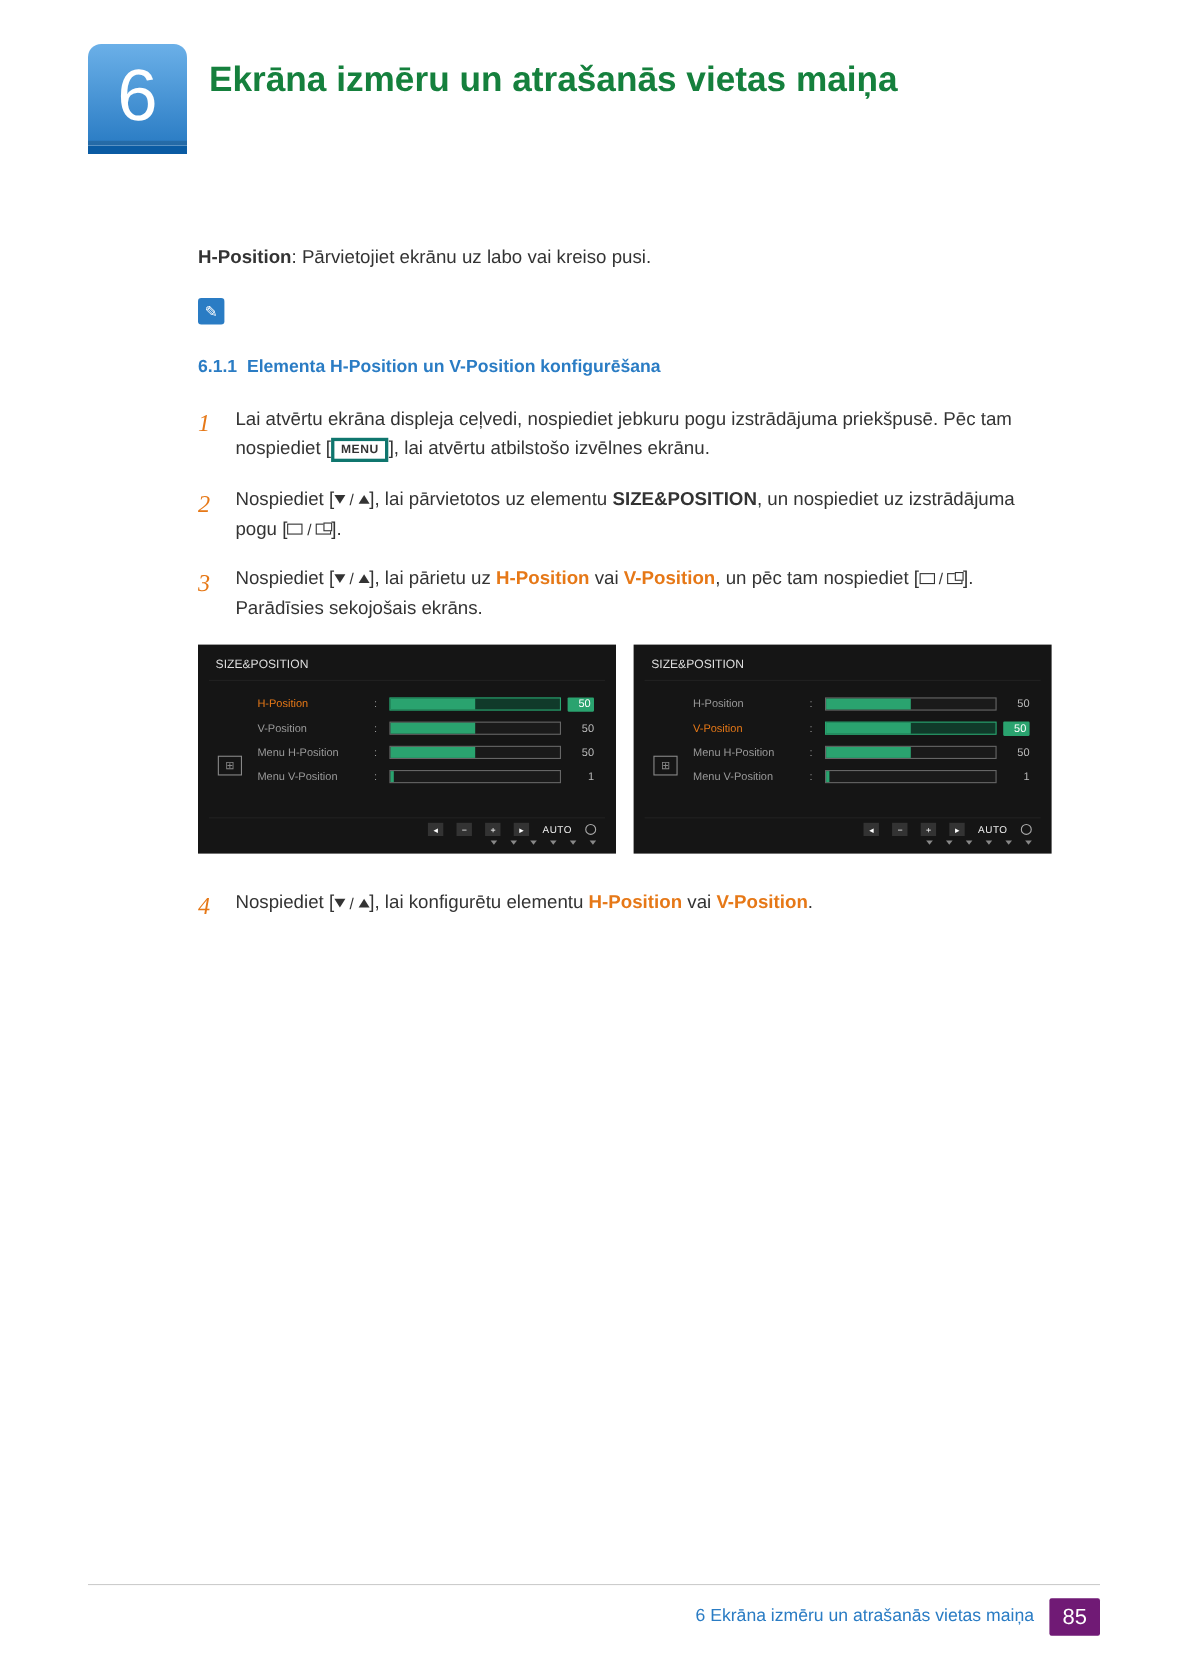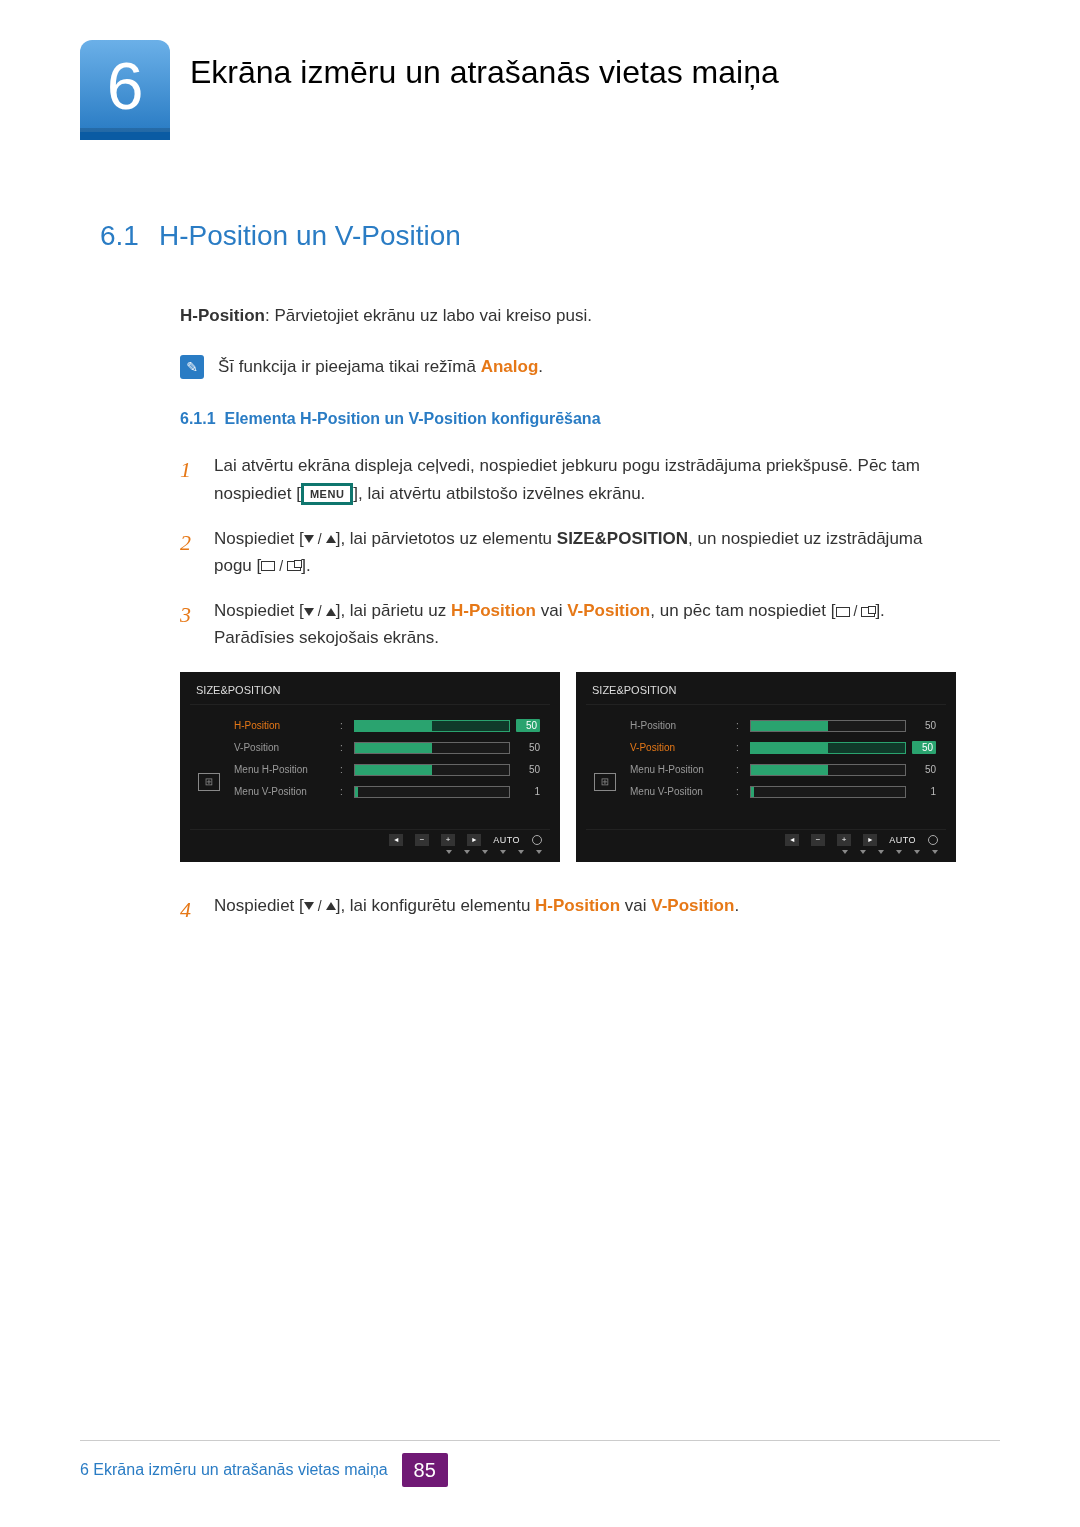--- a/index.html
+++ b/index.html
@@ -29,23 +29,23 @@
     color: #fff;
     font-size: 66px;
     font-weight: 300;
     display: flex;
     align-items: center;
     justify-content: center;
     position: relative;
     box-shadow: inset 0 -4px 0 rgba(0,0,0,0.15);
   }
   .chapter-title {
-    color: #000000;
+    color: #15803d;
     font-size: 32px;
-    font-weight: 400;
+    font-weight: 700;
     padding-top: 14px;
   }
   .section-heading {
     display: flex;
     gap: 20px;
     color: #2a7cc4;
     font-size: 28px;
     font-weight: 400;
     margin: 0 0 50px 20px;
   }
@@ -217,53 +217,46 @@
   .page-footer {
     position: absolute;
     bottom: 40px;
     right: 80px;
     display: flex;
     align-items: center;
     gap: 14px;
     border-top: 1px solid #ccc;
     padding-top: 12px;
     width: calc(100% - 160px);
-    justify-content: flex-start;
+    justify-content: flex-end;
   }
   .footer-text { color: #2a7cc4; font-size: 16px; }
   .page-num {
     background: #701a75; color:#fff; width:46px; height:34px;
     display:flex; align-items:center; justify-content:center;
     font-size:20px; border-radius:2px;
   }
 </style>
 </head>
 <body>
 
 <div class="page">
 
   <div class="chapter-header">
     <div class="chapter-badge">6</div>
     <div class="chapter-title">Ekrāna izmēru un atrašanās vietas maiņa</div>
   </div>
 
-  <div class="section-heading">
-    <span>6.1</span>
-    <span>H-Position un V-Position</span>
-  </div>
 
   <div class="body-text">
     <p>
       <span class="bold">H-Position</span><span>: Pārvietojiet ekrānu uz labo vai kreiso pusi.</span>
     </p>
     <div class="note-row">
       <span class="note-icon">✎</span>
-      <span>
-        <span>Šī funkcija ir pieejama tikai režīmā </span><span class="orange bold">Analog</span><span>.</span>
-      </span>
     </div>
   </div>
 
   <div class="subsection-heading">
     <span>6.1.1</span>&nbsp;&nbsp;<span>Elementa H-Position un V-Position konfigurēšana</span>
   </div>
 
   <div class="step-list">
 
     <div class="step">

